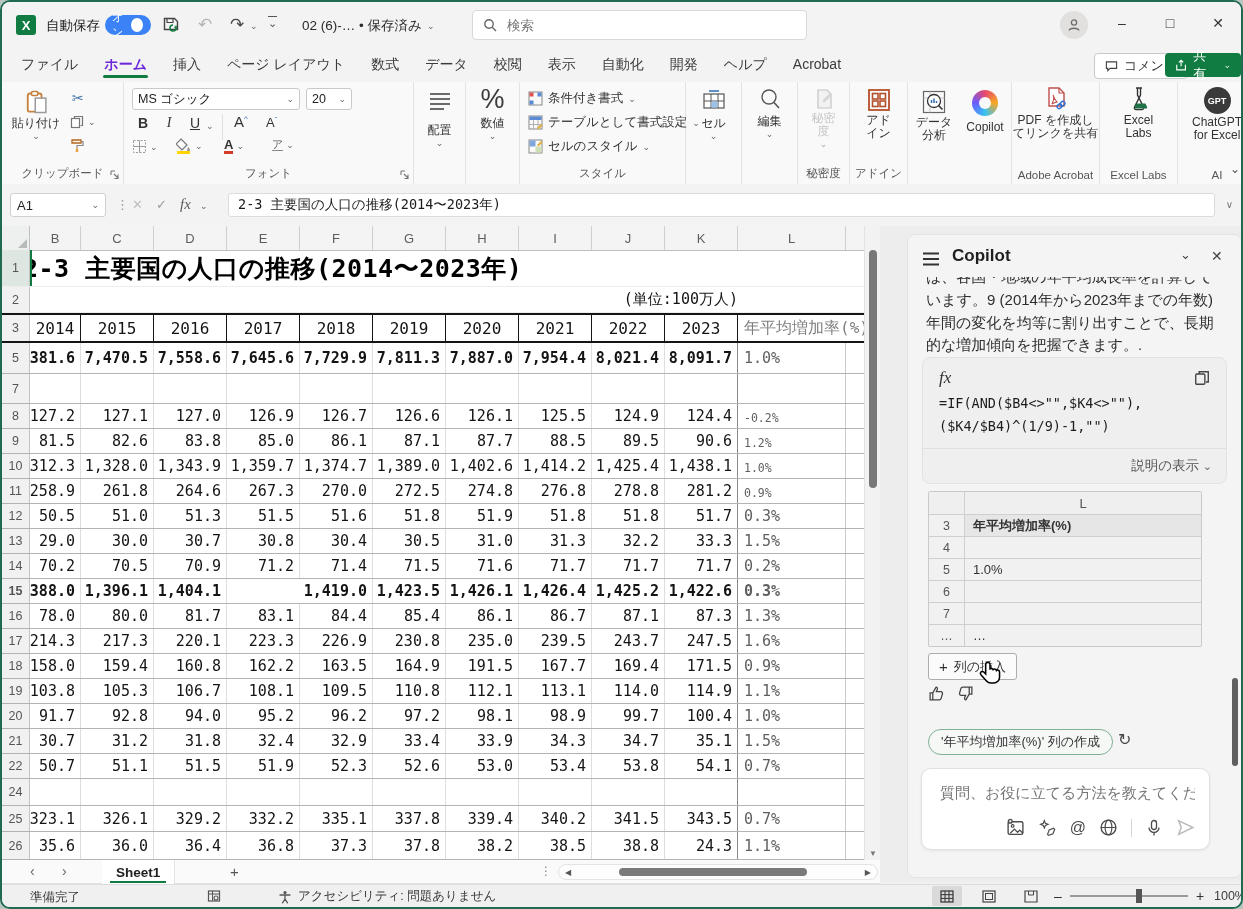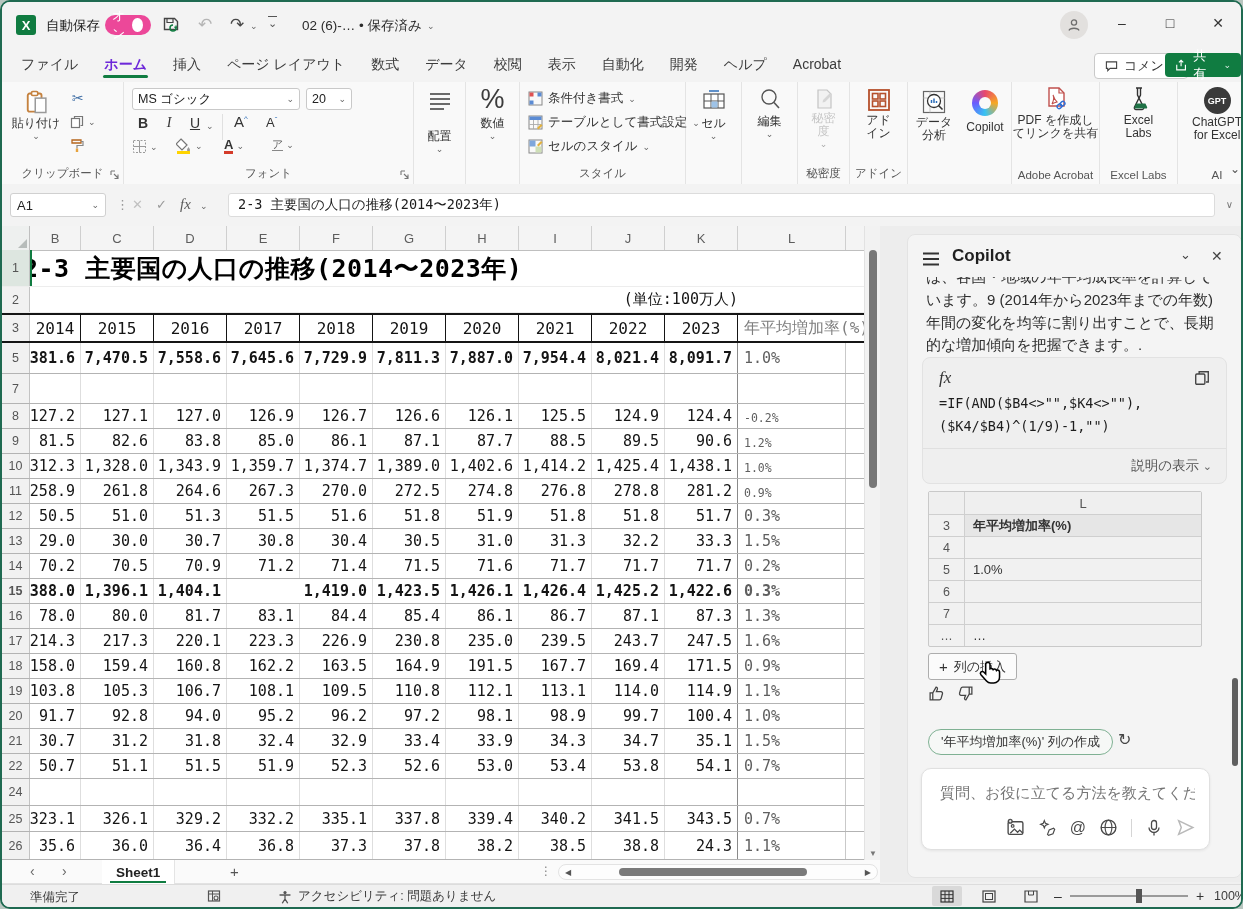--- a/index.html
+++ b/index.html
@@ -2,21 +2,21 @@
 <html><head>
 <meta charset="utf-8">
 <style>
   html,body{margin:0;padding:0;background:#b9c6c0;font-family:"Liberation Sans","DejaVu Sans",sans-serif;}
   .window{position:relative;width:1243px;height:909px;background:#f0f0f0;border:2.5px solid #1f6a51;border-radius:10px;overflow:hidden;box-sizing:border-box;}
   .a{position:absolute;}
   .flexc{display:flex;align-items:center;}
   
   .titlebar{left:0;top:0;right:0;height:46px;background:#f3f3f3;}
   .xlicon{width:20px;height:20px;background:#107C41;border-radius:3px;color:#fff;font:bold 13px "Liberation Sans",sans-serif;display:flex;align-items:center;justify-content:center;}
-  .toggle{width:46px;height:20px;background:#ec4899;border-radius:10px;color:#fff;font-size:13px;display:flex;align-items:center;padding:0 8px 0 7px;justify-content:space-between;box-sizing:border-box;}
+  .toggle{width:46px;height:20px;background:#3b82f6;border-radius:10px;color:#fff;font-size:11px;display:flex;align-items:center;padding:0 8px 0 7px;justify-content:space-between;box-sizing:border-box;}
   .knob{width:14px;height:14px;background:#fff;border-radius:50%;}
   .qbtn{color:#474747;font-size:15px;}
   .searchbox{width:335px;height:30px;background:#fff;border:1px solid #d8d8d8;border-radius:4px;display:flex;align-items:center;padding-left:10px;box-sizing:border-box;gap:8px;}
   .searchbox input{border:none;outline:none;font-size:13.5px;color:#444;width:250px;background:transparent;font-family:inherit;}
   .avatar{width:28px;height:28px;border-radius:50%;background:#e2e0de;display:flex;align-items:center;justify-content:center;}
   .winbtn{width:40px;height:30px;display:flex;align-items:center;justify-content:center;color:#333;font-size:14px;}
   
   .tabrow{left:0;top:46px;right:0;height:34px;background:#f3f3f3;}
   .tabs{display:flex;padding-left:6px;}
   .tab{padding:0 13px;line-height:32px;font-size:14px;color:#3b3b3b;position:relative;}
@@ -117,20 +117,27 @@
           <path d="M11 10a3 3 0 1 0 3 3" fill="none" stroke="#107C41" stroke-width="1.5"></path>
           <path d="M14 10.5l.3 2-2-.3" fill="none" stroke="#107C41" stroke-width="1.3"></path>
         </svg>
     </div>
     <span class="a qbtn" style="left:196px;top:12px;color:#b5b5b5;font-size:17px;">↶</span>
     <span class="a qbtn" style="left:228px;top:12px;font-size:17px;">↷</span>
     <span class="a chev" style="left:248px;top:20px;">⌄</span>
     <span class="a" style="left:266px;top:14px;color:#555;font-size:11px;border-top:1.5px solid #555;line-height:12px;">⌄</span>
     <span class="a" style="left:300px;top:15px;font-size:13.5px;color:#2b2b2b;">02 (6)-… • 保存済み</span>
     <span class="a chev" style="left:425px;top:20px;">⌄</span>
+    <div class="a searchbox" style="left:470px;top:8px;">
+      <svg width="14" height="14" viewBox="0 0 14 14">
+          <circle cx="6" cy="6" r="4.2" fill="none" stroke="#666" stroke-width="1.4"></circle>
+          <path d="M9.2 9.2L13 13" stroke="#666" stroke-width="1.4"></path>
+        </svg>
+      <input placeholder="検索" style="">
+    </div>
     <div class="a avatar" style="left:1058px;top:9px;">
       <svg width="16" height="16" viewBox="0 0 16 16">
           <circle cx="8" cy="5.5" r="2.6" fill="none" stroke="#6e6e6e" stroke-width="1.3"></circle>
           <path d="M3 13.5c1-3 9-3 10 0" fill="none" stroke="#6e6e6e" stroke-width="1.3"></path>
         </svg>
     </div>
     <div class="a winbtn" style="left:1100px;top:6px;">–</div>
     <div class="a winbtn" style="left:1148px;top:6px;">□</div>
     <div class="a winbtn" style="left:1196px;top:6px;">✕</div>
   </div>
@@ -246,21 +253,21 @@
             <path d="M1 1h4M1 1v4M4 4l4 4M8 4.5V8.5H4.5" fill="none" stroke="#777" stroke-width="1.1"></path>
           </svg>
       </div>
     </div>
 
     <div class="rg" style="width:52px;">
       <div class="tall" style="padding-top:10px;">
         <svg width="24" height="20" viewBox="0 0 24 20">
             <path d="M2 2h20M2 7h20M2 12h20M2 17h14" stroke="#3b3b3b" stroke-width="1.6"></path>
           </svg>
-        <span class="tlbl" style="margin-top:16px;">配置</span>
+        <span class="tlbl" style="margin-top:10px;">配置</span>
         <span class="chev">⌄</span>
       </div>
     </div>
 
     <div class="rg" style="width:54px;">
       <div class="tall" style="padding-top:2px;">
         <span style="font-size:27px;color:#3b3b3b;">%</span>
         <span class="tlbl">数値</span>
         <span class="chev">⌄</span>
       </div>

